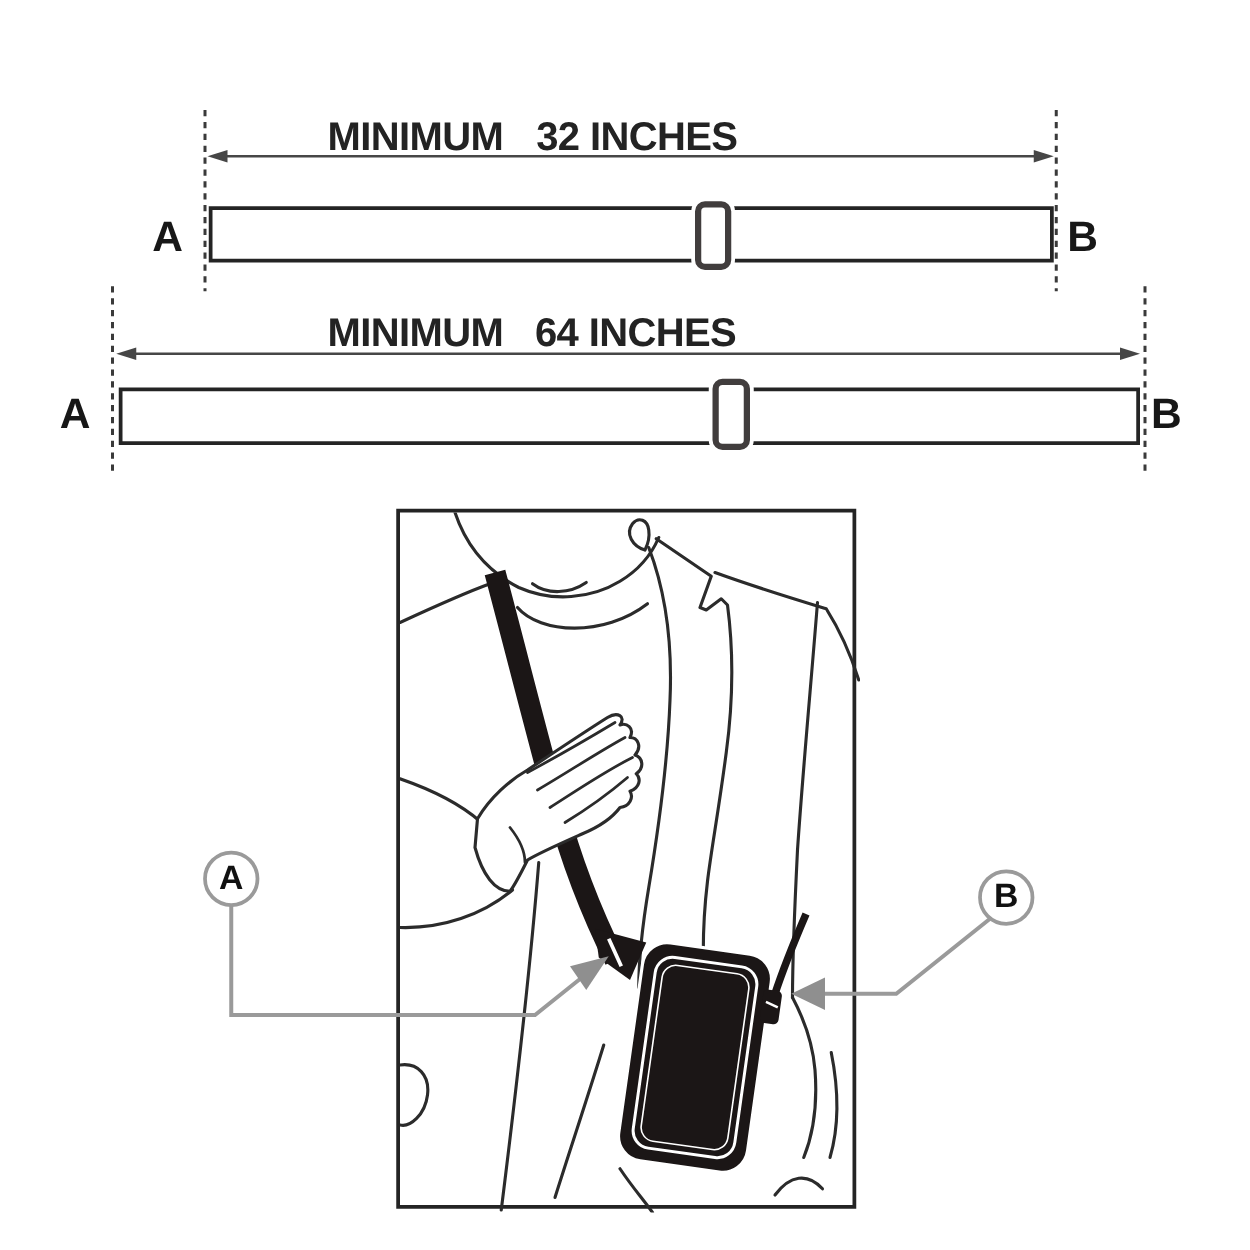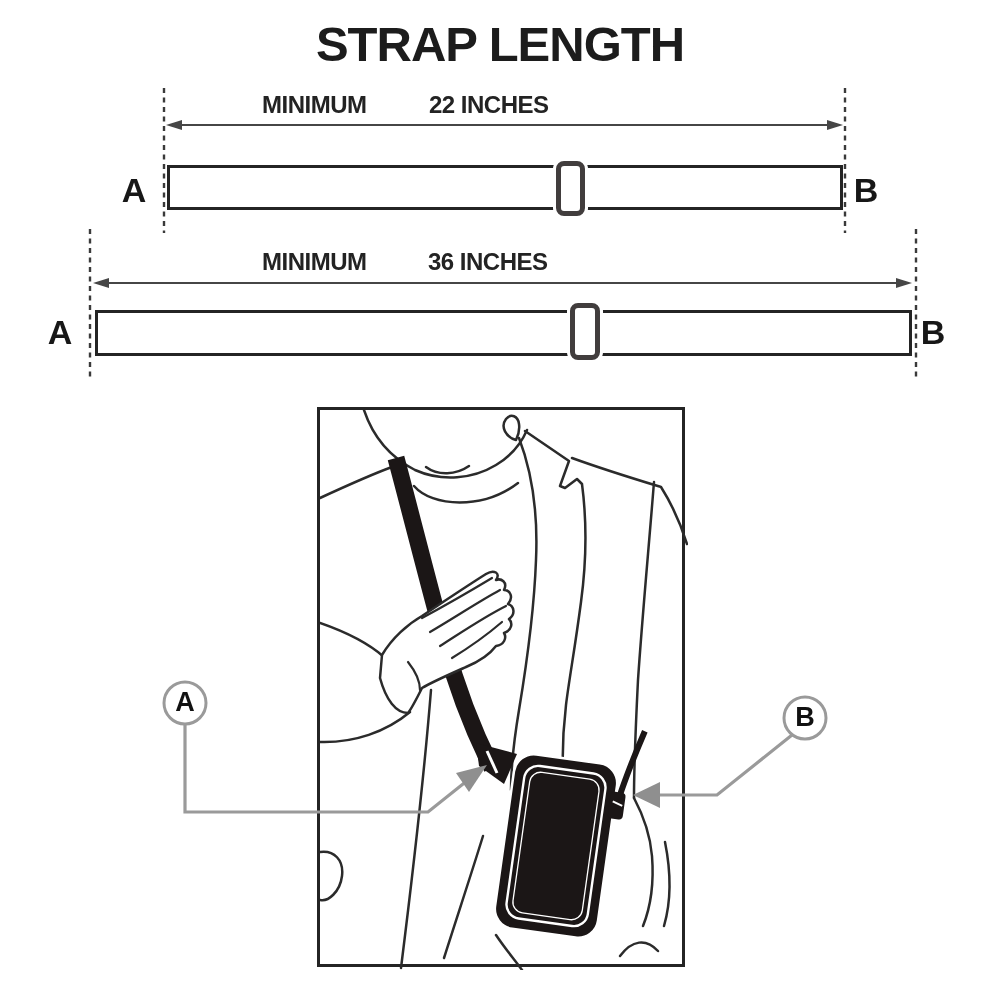--- a/index.html
+++ b/index.html
@@ -7,21 +7,21 @@
     position:relative;width:1000px;height:1000px;margin:0 auto;
     background:#ffffff;overflow:hidden;
     font-family:"Liberation Sans", sans-serif;color:#1d1d1d;
   }
   .abs{position:absolute;}
   #page-title{
     position:absolute;top:16px;left:0;width:1000px;text-align:center;
     font-size:49px;font-weight:700;letter-spacing:-1px;color:#1c1c1c;margin:0;
   }
   .measure-label{
-    position:absolute;font-size:24px;font-weight:700;color:#232323;
+    position:absolute;font-size:32px;font-weight:700;color:#232323;
     letter-spacing:-0.5px;white-space:nowrap;
   }
   .strap-bar{
     position:absolute;background:#ffffff;border:3px solid #242424;
     box-sizing:border-box;
   }
   .buckle{
     position:absolute;background:#ffffff;border:5px solid #413d3d;
     border-radius:8px;box-sizing:border-box;box-shadow:0 0 0 3px #ffffff;
   }
@@ -38,21 +38,20 @@
     border:3.5px solid #242424;box-sizing:border-box;background:transparent;
   }
   #overlay-svg{position:absolute;left:0;top:0;z-index:6;pointer-events:none;}
   #person-svg{position:absolute;left:0;top:0;}
 </style>
 </head>
 <body>
 
 <div id="canvas">
 
-  <h1 id="page-title">STRAP LENGTH</h1>
 
   <svg class="abs" width="1000" height="1000" style="left:0;top:0;z-index:1">
 
     <line x1="164" y1="88" x2="164" y2="233" stroke="#3a3a3a" stroke-width="2.4" stroke-dasharray="5 4.5"></line>
     <line x1="845" y1="88" x2="845" y2="233" stroke="#3a3a3a" stroke-width="2.4" stroke-dasharray="5 4.5"></line>
 
     <line x1="90" y1="229" x2="90" y2="380" stroke="#3a3a3a" stroke-width="2.4" stroke-dasharray="5 4.5"></line>
     <line x1="916" y1="229" x2="916" y2="380" stroke="#3a3a3a" stroke-width="2.4" stroke-dasharray="5 4.5"></line>
 
     <g>
@@ -63,30 +62,30 @@
 
     <g>
       <line x1="102" y1="283" x2="904" y2="283" stroke="#464646" stroke-width="2"></line>
       <polygon points="93,283 109,278 109,288" fill="#464646"></polygon>
       <polygon points="912,283 896,278 896,288" fill="#464646"></polygon>
     </g>
   </svg>
 
   <div>
     <span class="measure-label" style="left:262px;top:91px">MINIMUM</span>
-    <span class="measure-label" style="left:429px;top:91px">22 INCHES</span>
+    <span class="measure-label" style="left:429px;top:91px">32 INCHES</span>
     <div class="strap-bar" style="left:167px;top:165px;width:676px;height:45px"></div>
     <div class="buckle" style="left:556px;top:161px;width:29px;height:55px"></div>
     <span class="endlabel" style="left:134px;top:190px">A</span>
     <span class="endlabel" style="left:866px;top:190px">B</span>
   </div>
 
   <div>
     <span class="measure-label" style="left:262px;top:248px">MINIMUM</span>
-    <span class="measure-label" style="left:428px;top:248px">36 INCHES</span>
+    <span class="measure-label" style="left:428px;top:248px">64 INCHES</span>
     <div class="strap-bar" style="left:95px;top:310px;width:817px;height:46px"></div>
     <div class="buckle" style="left:570px;top:303px;width:30px;height:57px"></div>
     <span class="endlabel" style="left:60px;top:332px">A</span>
     <span class="endlabel" style="left:933px;top:332px">B</span>
   </div>
 
   <div id="illustration-frame">
     <svg id="person-svg" width="368" height="560" viewBox="0 0 368 560">
       <g fill="none" stroke="#2b2b2b" stroke-width="2.5" stroke-linecap="round" stroke-linejoin="round">
 

